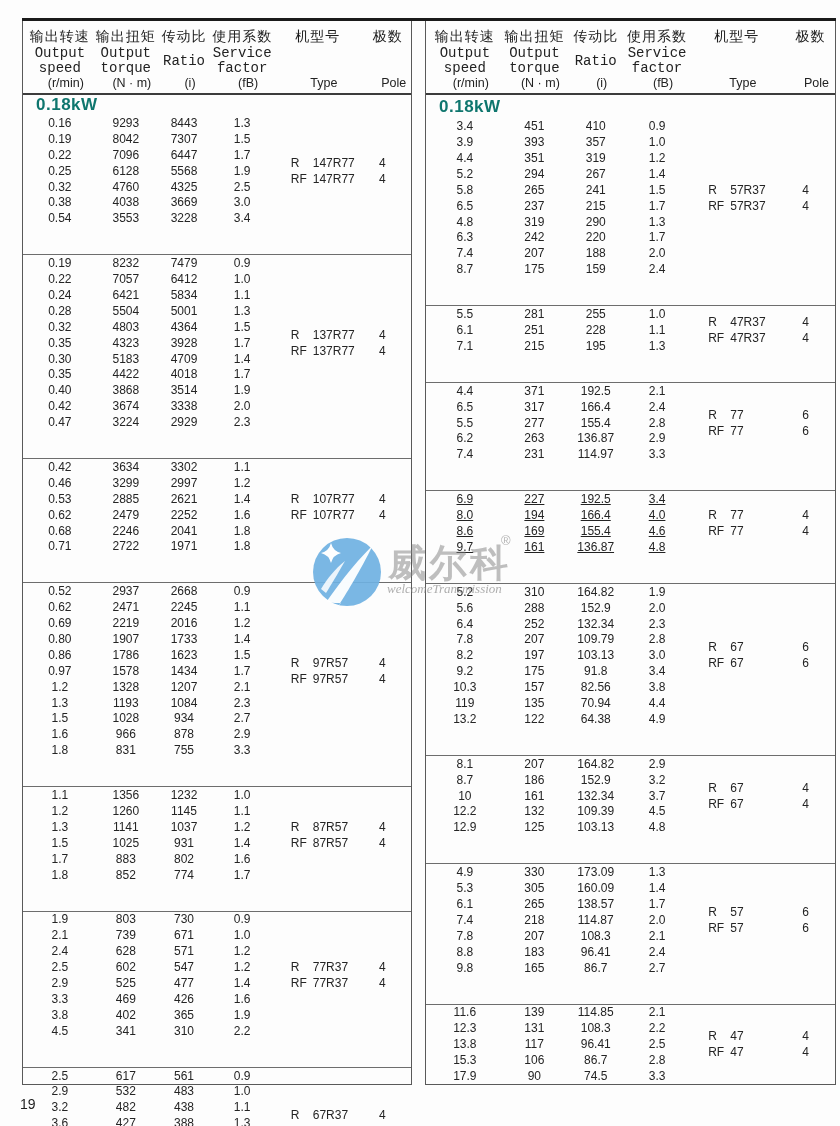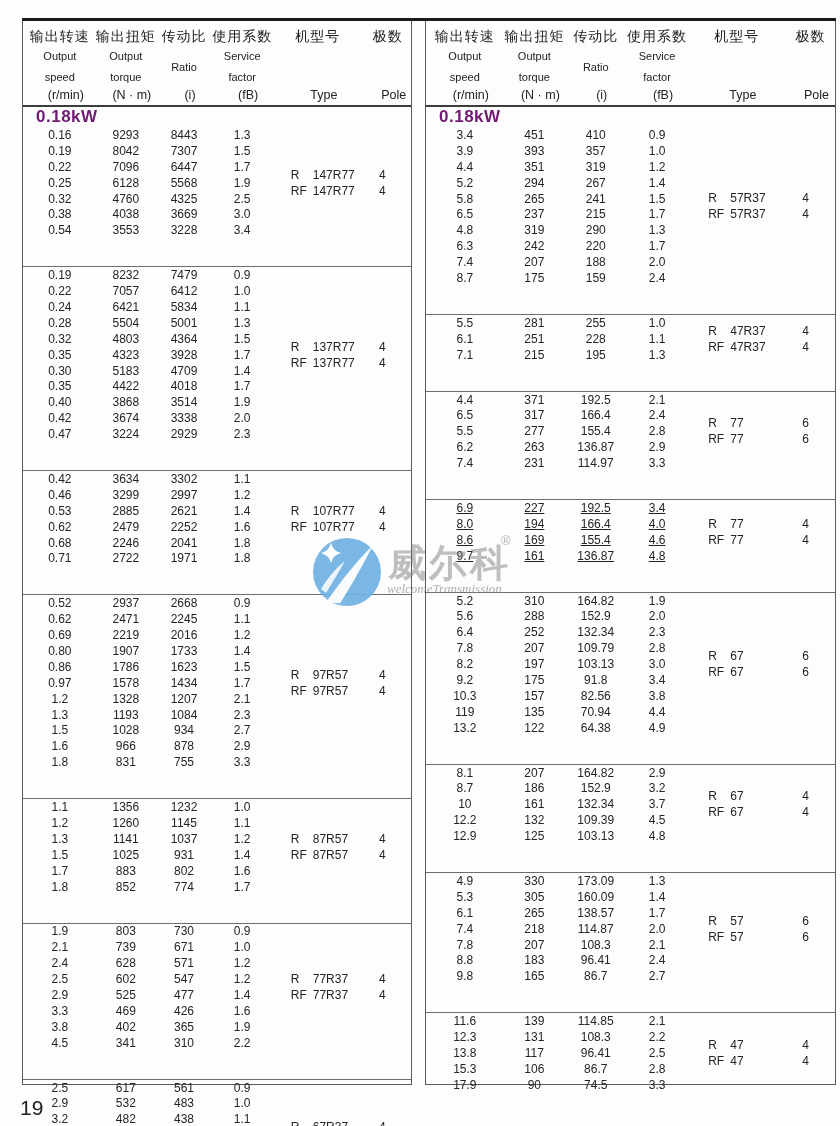--- a/index.html
+++ b/index.html
@@ -18,41 +18,41 @@
   .panel-left  { width:390px; }
   .panel-right { width:411px; }
   .panel-header {
     height:94px; border-bottom:2px solid #3c3c3c; box-sizing:border-box;
     display:grid; grid-template-columns:19% 15% 15% 15% 24% 12%;
     padding:7px 0 3px 0;
   }
   .hcell { display:flex; flex-direction:column; align-items:center; text-align:center; }
   .hcn   { font-size:14px; letter-spacing:1px; color:#1d1d1d; white-space:nowrap; }
   .hen   { flex:1; display:flex; align-items:center; justify-content:center;
-           font-size:11px; line-height:21px; white-space:pre-line; }
+           font-size:14px; line-height:15px; white-space:pre-line;font-family:Liberation Mono, monospace; }
   .hunit { font-size:12.5px; line-height:14px;margin-left:12px; }
   .kw-title { height:30px; display:flex; align-items:center; padding-left:13px;
-              font-size:17px; font-weight:bold; color:#701a75; letter-spacing:0.5px; }
+              font-size:17px; font-weight:bold; color:#0f766e; letter-spacing:0.5px; }
   .blocks { flex:1; display:flex; flex-direction:column;gap:28px; }
   .block  { position:relative; flex:1 0 auto; display:flex; flex-direction:column;
             justify-content:center; }
   .block + .block { border-top:1px solid #6d6d6d; }
   .drow  { height:15.9px; display:grid; grid-template-columns:19% 15% 15% 15%;
            align-items:center; }
   .dcell { text-align:center; font-size:12px; color:#242424; }
   .type-box { position:absolute; left:69%; right:3.5%; top:50%;
               transform:translateY(-50%); }
   .type-line { display:grid; grid-template-columns:22px 1fr 30px; height:16px;
                align-items:center; font-size:12px; color:#242424; }
   .tprefix { text-align:left; }
   .tmodel  { text-align:left; }
   .tpole   { text-align:center; }
   .watermark { position:absolute; left:293px; top:523px; width:235px; height:100px;
                pointer-events:none; z-index:5; }
-  .page-number { position:absolute; left:20px; top:1096px; font-size:21px;
+  .page-number { position:absolute; left:20px; top:1096px; font-size:14px;
                  color:#1e1e1e; }
 </style>
 </head>
 <body>
 
 <div class="tables-wrap">
     <div class="panel panel-left">
       <div class="panel-header">
         <div class="hcell">
           <div class="hcn">输出转速</div>

